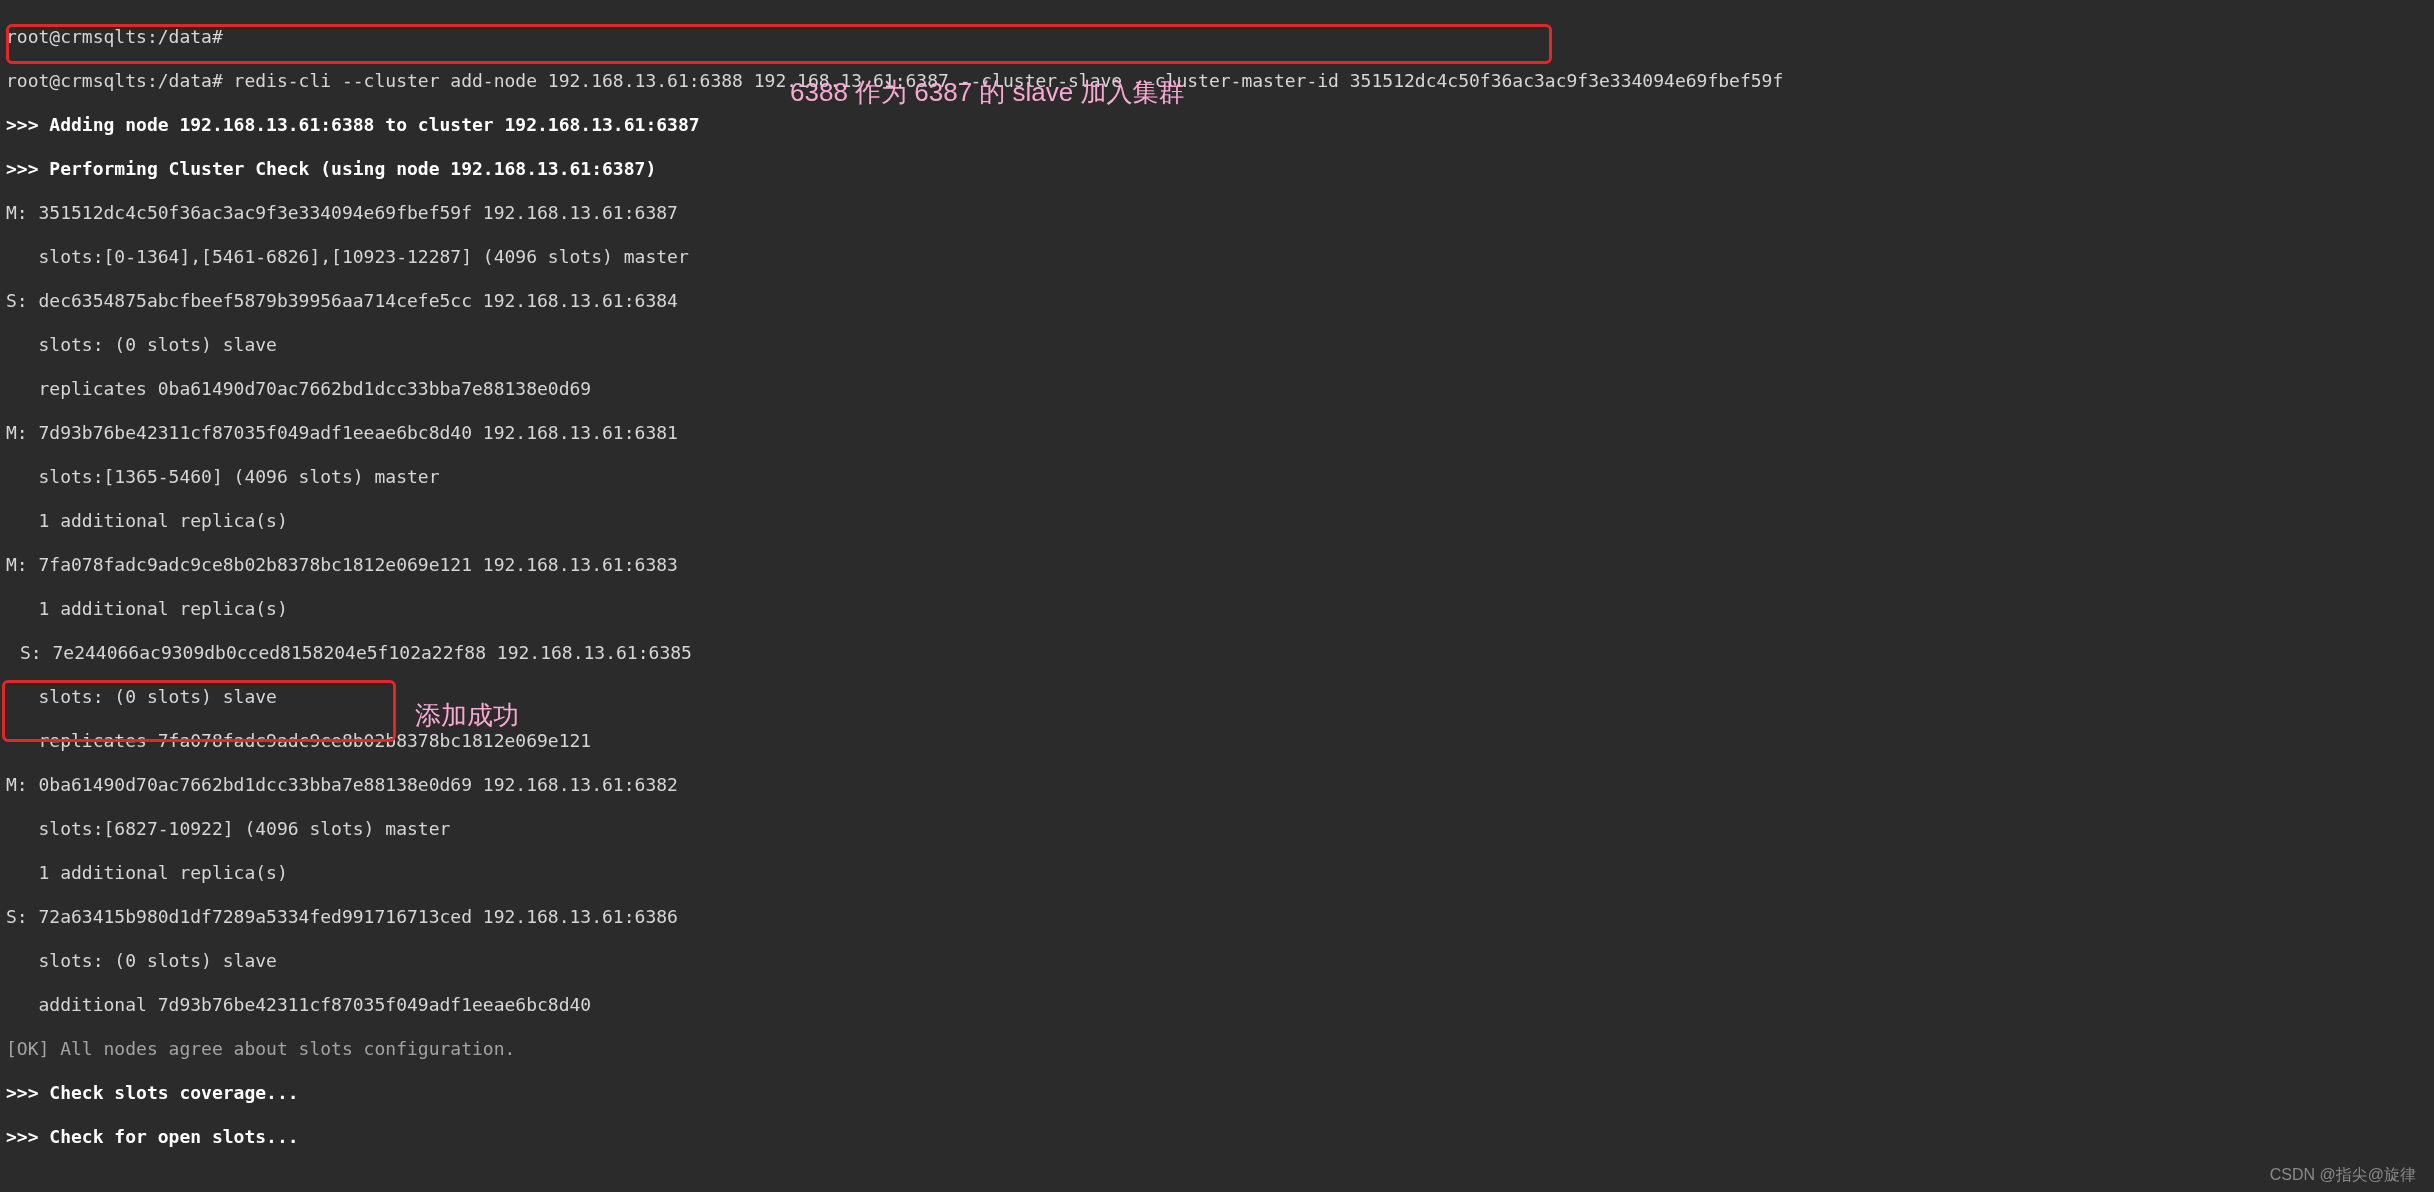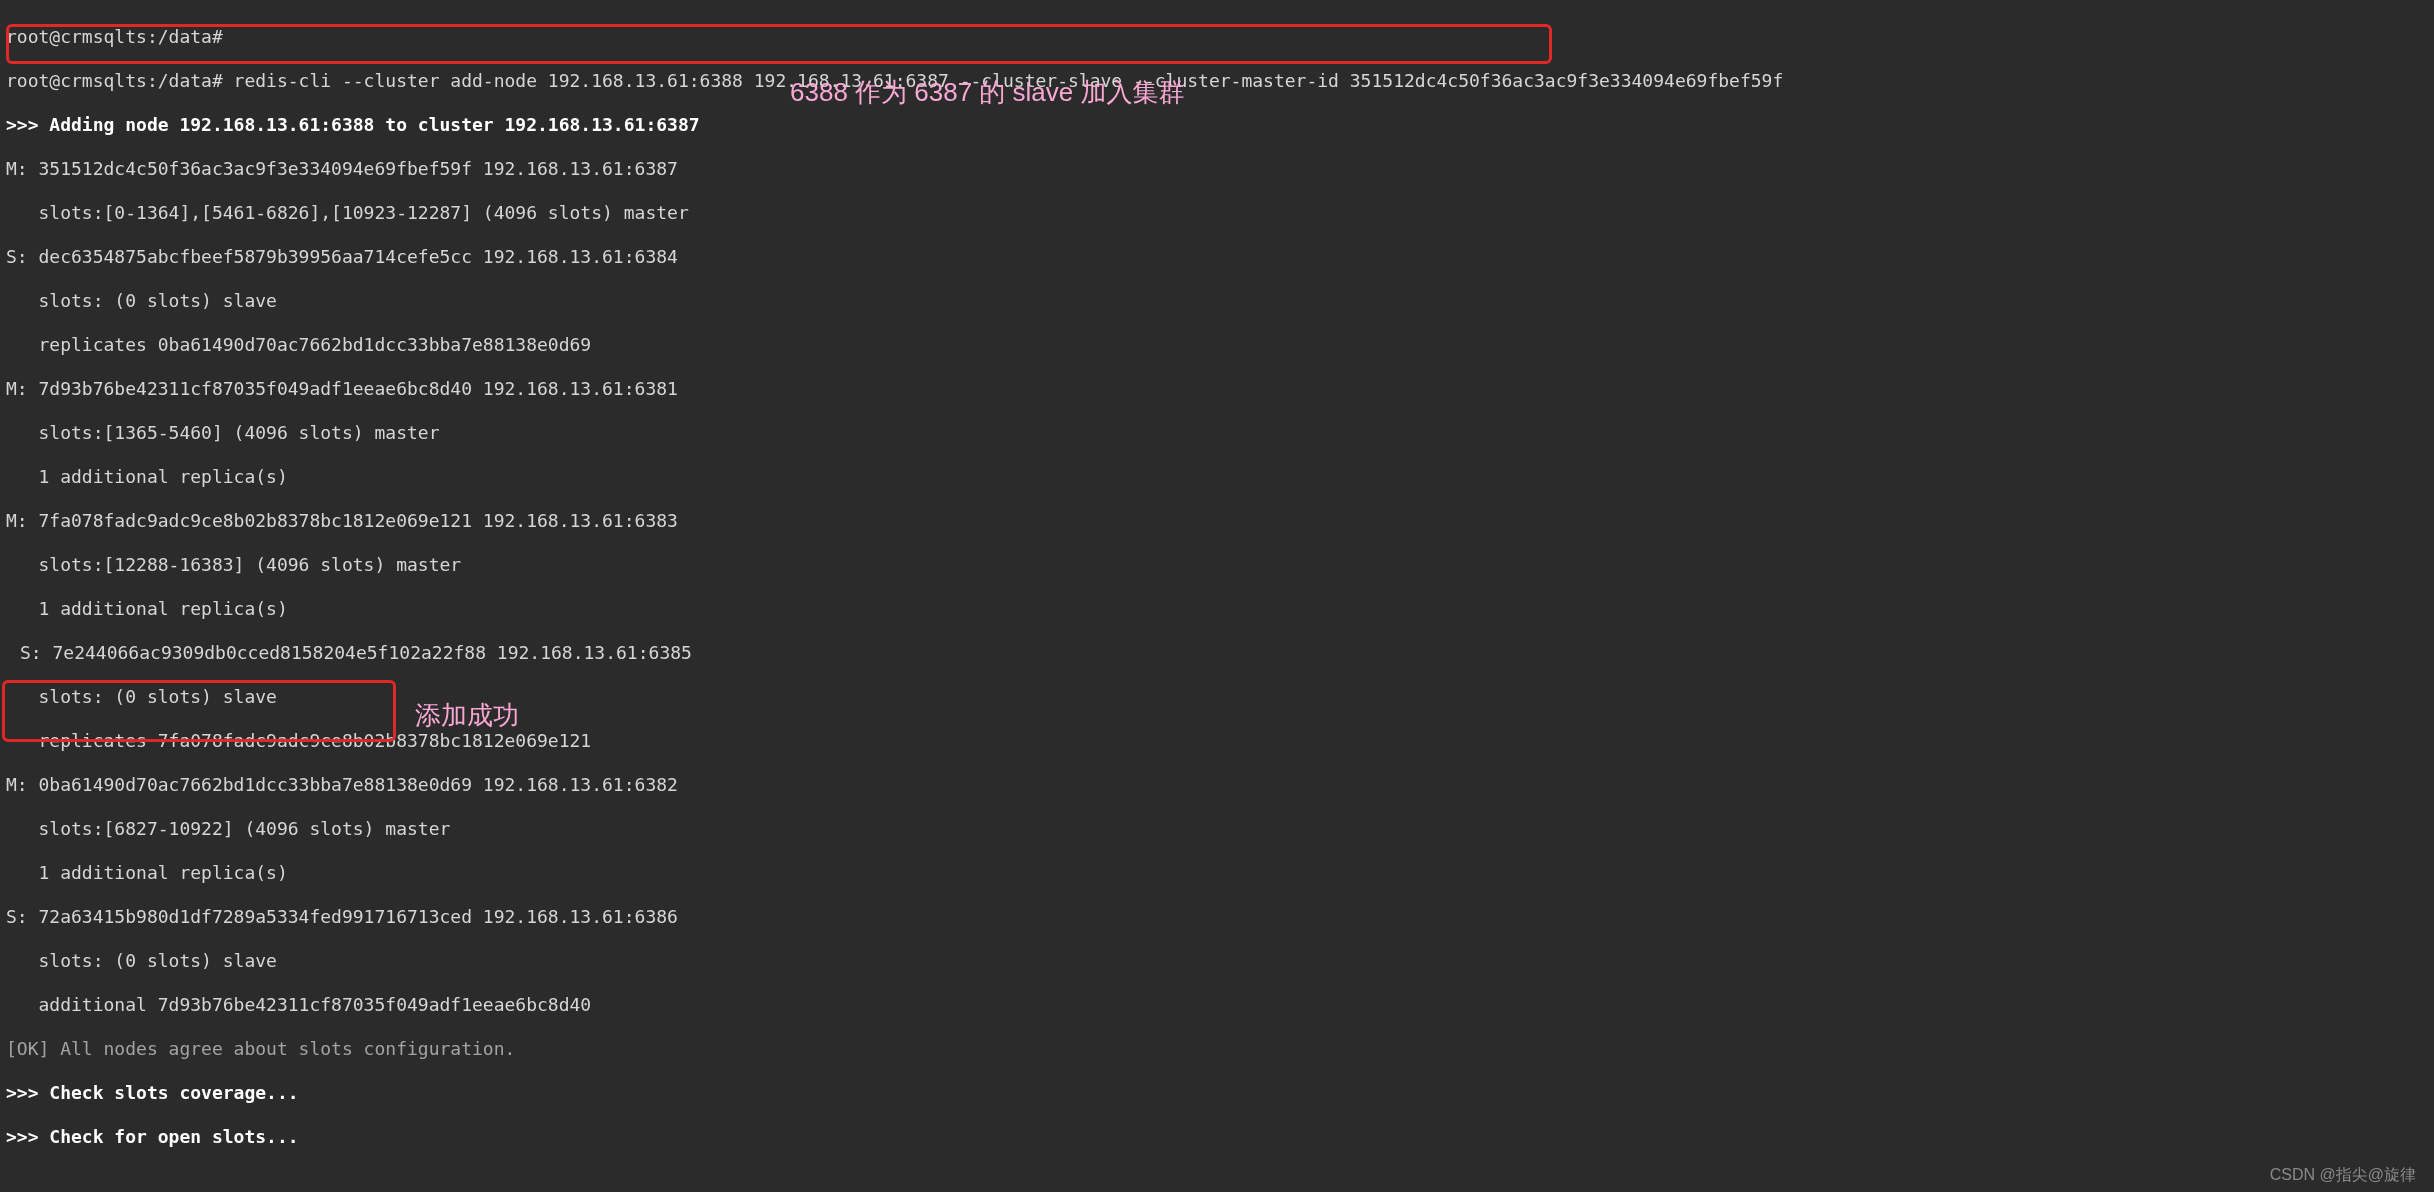--- a/index.html
+++ b/index.html
@@ -10,30 +10,30 @@
 .anno{position:absolute;color:#f9a8d4;font-family:"Microsoft YaHei","PingFang SC",sans-serif;font-size:26px;font-weight:400;pointer-events:none;}
 .watermark{position:absolute;right:18px;bottom:6px;color:#8a8a8a;font-family:sans-serif;font-size:16px;}
 </style>
 </head>
 <body>
 
 <div class="terminal">
 <span style="display: block;">root@crmsqlts:/data#</span>
 <span style="display: block;">root@crmsqlts:/data# redis-cli --cluster add-node 192.168.13.61:6388 192.168.13.61:6387 --cluster-slave --cluster-master-id 351512dc4c50f36ac3ac9f3e334094e69fbef59f</span>
 <span class="bold" style="display: block;">&gt;&gt;&gt; Adding node 192.168.13.61:6388 to cluster 192.168.13.61:6387</span>
+<span class="bold" style="display: block;">&gt;&gt;&gt; Performing Cluster Check (using node 192.168.13.61:6387)</span>
 <span style="display: block;">M: 351512dc4c50f36ac3ac9f3e334094e69fbef59f 192.168.13.61:6387</span>
 <span style="display: block;">   slots:[0-1364],[5461-6826],[10923-12287] (4096 slots) master</span>
 <span style="display: block;">S: dec6354875abcfbeef5879b39956aa714cefe5cc 192.168.13.61:6384</span>
 <span style="display: block;">   slots: (0 slots) slave</span>
 <span style="display: block;">   replicates 0ba61490d70ac7662bd1dcc33bba7e88138e0d69</span>
 <span style="display: block;">M: 7d93b76be42311cf87035f049adf1eeae6bc8d40 192.168.13.61:6381</span>
 <span style="display: block;">   slots:[1365-5460] (4096 slots) master</span>
 <span style="display: block;">   1 additional replica(s)</span>
 <span style="display: block;">M: 7fa078fadc9adc9ce8b02b8378bc1812e069e121 192.168.13.61:6383</span>
-<span style="display: block;">   slots:[12288-16383] (4096 slots) master</span>
 <span style="display: block;">   1 additional replica(s)</span>
 <span style="display: block; padding-left: 14px;">S: 7e244066ac9309db0cced8158204e5f102a22f88 192.168.13.61:6385</span>
 <span style="display: block;">   slots: (0 slots) slave</span>
 <span style="display: block;">   replicates 7fa078fadc9adc9ce8b02b8378bc1812e069e121</span>
 <span style="display: block;">M: 0ba61490d70ac7662bd1dcc33bba7e88138e0d69 192.168.13.61:6382</span>
 <span style="display: block;">   slots:[6827-10922] (4096 slots) master</span>
 <span style="display: block;">   1 additional replica(s)</span>
 <span style="display: block;">S: 72a63415b980d1df7289a5334fed991716713ced 192.168.13.61:6386</span>
 <span style="display: block;">   slots: (0 slots) slave</span>
 <span style="display: block;">   additional 7d93b76be42311cf87035f049adf1eeae6bc8d40</span>

